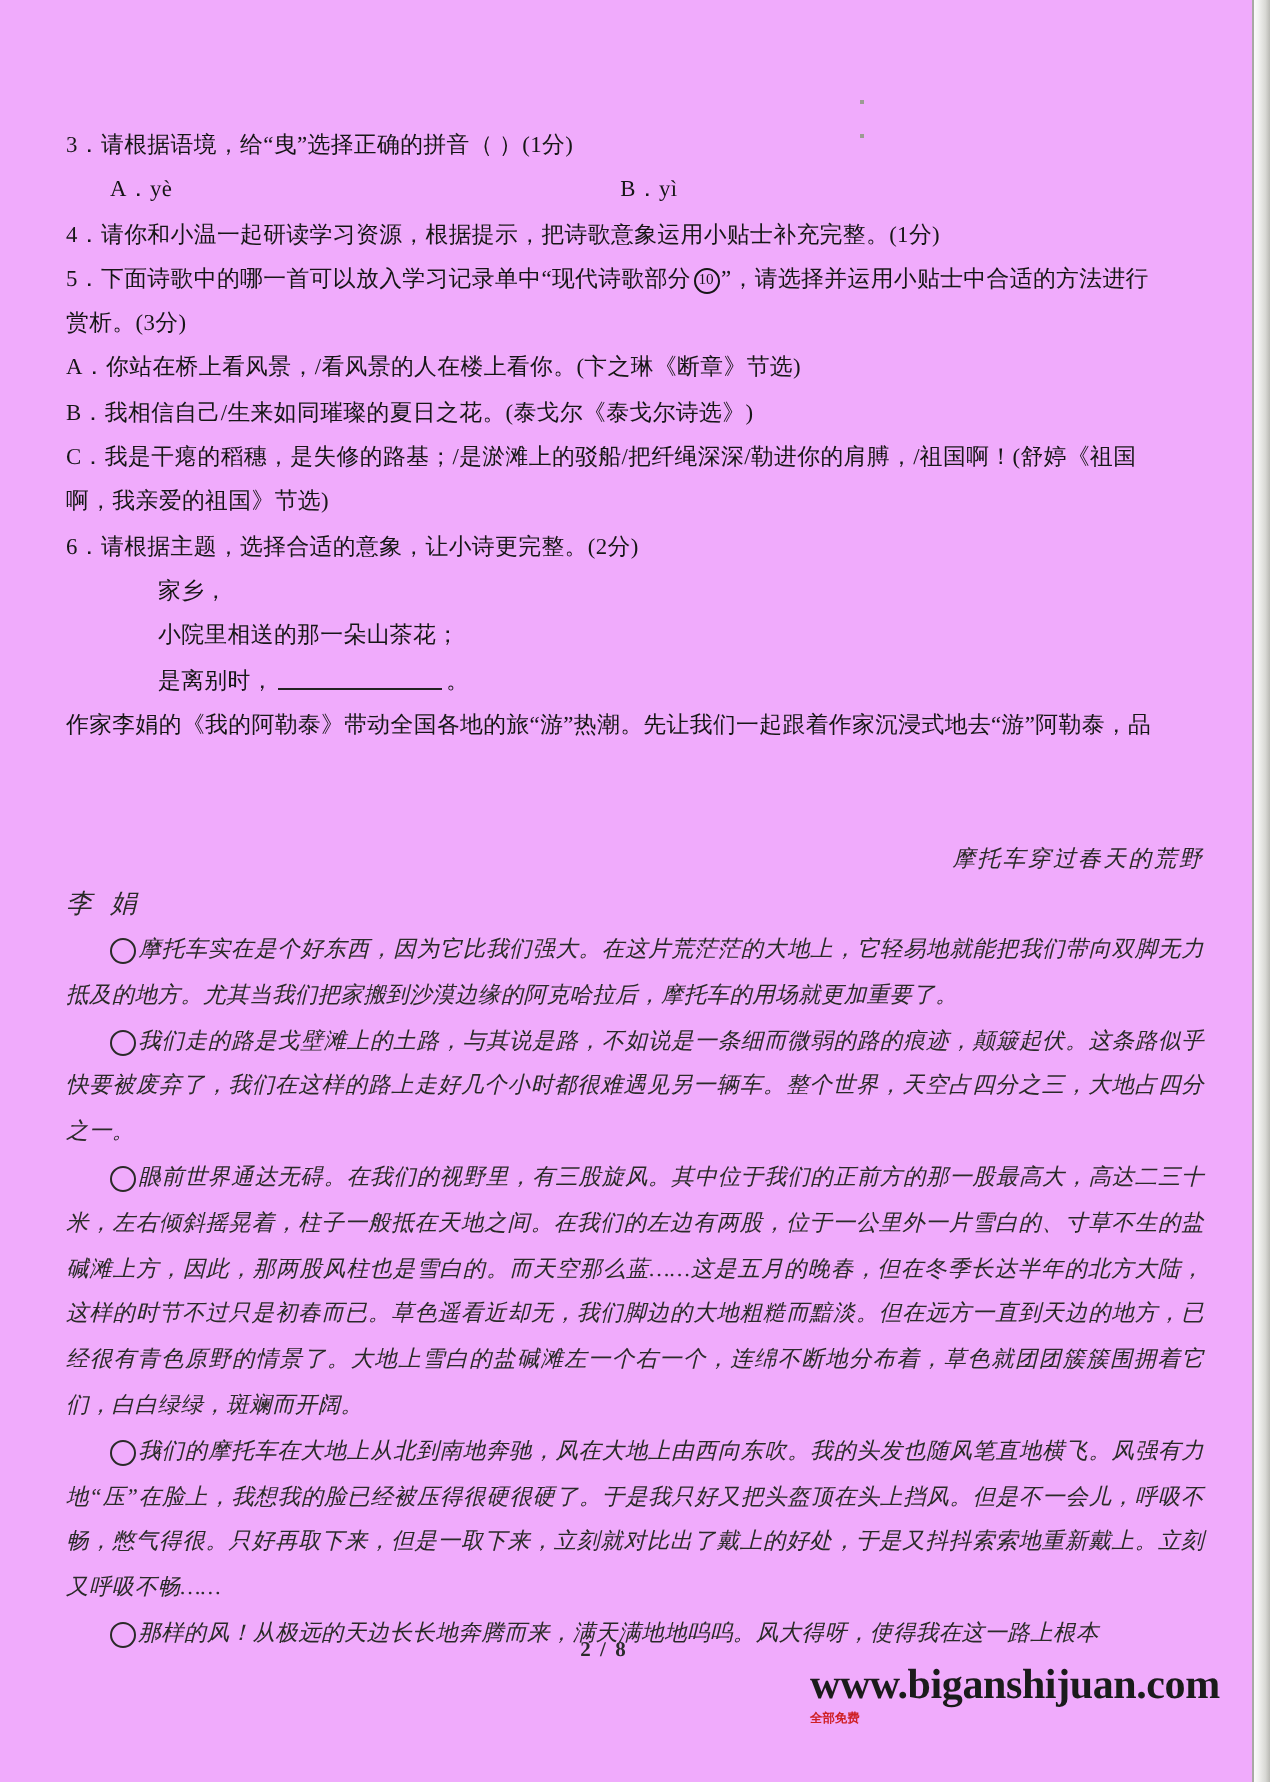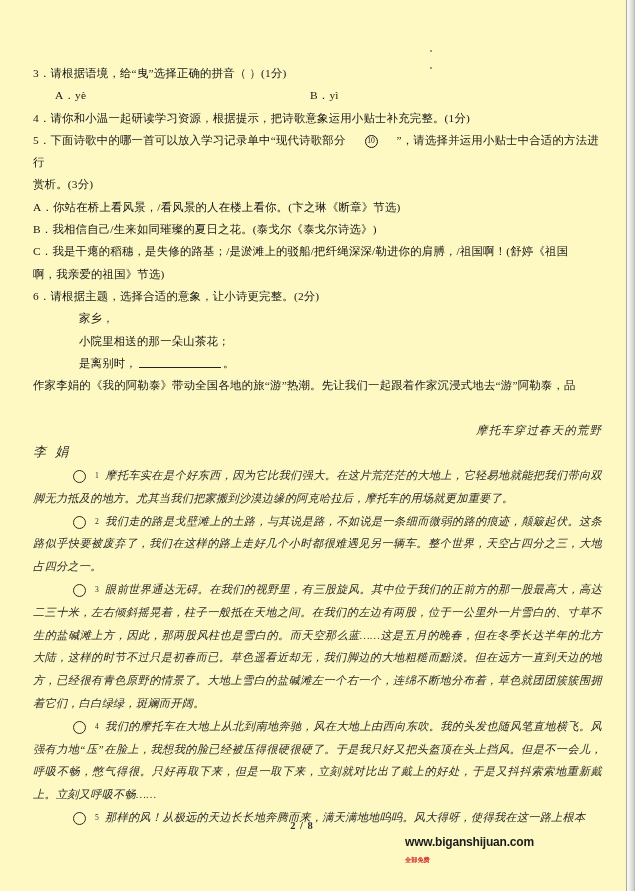--- a/index.html
+++ b/index.html
@@ -4,21 +4,21 @@
 <style>
   html, body {
     margin: 0;
     padding: 0;
     background: #ffffff;
   }
   .page {
     position: relative;
     width: 635px;
     height: 891px;
-    background: #fef9c3;
+    background: #f0abfc;
     overflow: hidden;
     font-family: "Liberation Serif", "DejaVu Serif", serif;
     color: #1a1a1a;
   }
   
   .scan-edge {
     position: absolute;
     top: 0;
     right: 0;
     width: 9px;
@@ -55,21 +55,21 @@
   .circnum {
     display: inline-block;
     border: 1.1px solid #161616;
     border-radius: 50%;
     width: 11px;
     height: 11px;
     line-height: 10px;
     font-size: 7.6px;
     text-align: center;
     vertical-align: 1px;
-    margin: 0 19px;
+    margin: 0 1px;
     letter-spacing: 0;
   }
   .blankline {
     display: inline-block;
     width: 82px;
     border-bottom: 1.1px solid #222;
     height: 12px;
     vertical-align: -1px;
     margin: 0 2px;
   }
@@ -139,22 +139,22 @@
   .wm-cn {
     font-family: "DejaVu Sans", "Liberation Sans", sans-serif;
     font-size: 33px;
     font-weight: 700;
     color: #1b1b1b;
     line-height: 34px;
     letter-spacing: 0px;
     padding-left: 16px;
   }
   .wm-url {
-    font-family: Liberation Sans, sans-serif;
-    font-size: 12px;
+    font-family: Liberation Serif, serif;
+    font-size: 21px;
     font-weight: 700;
     color: #1b1b1b;
     line-height: 18px;
     letter-spacing: -0.2px;
     margin-top: 1px;
   }
   .wm-free {
     position: absolute;
     left: 0px;
     top: 24px;

